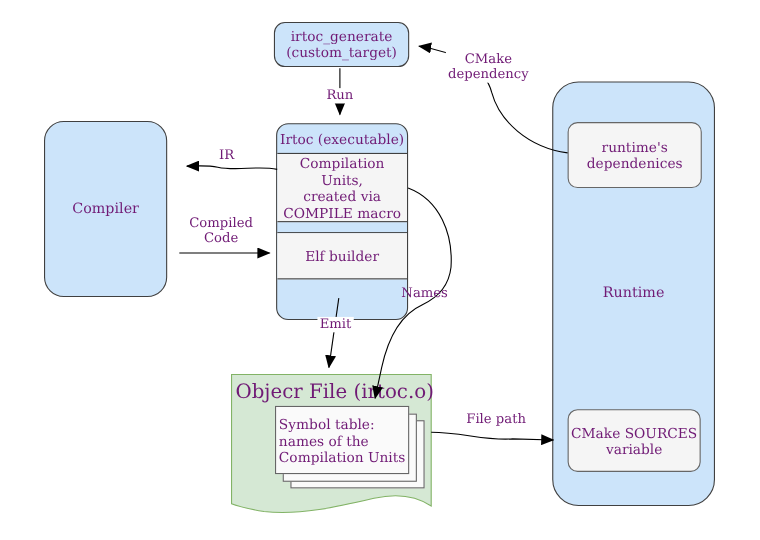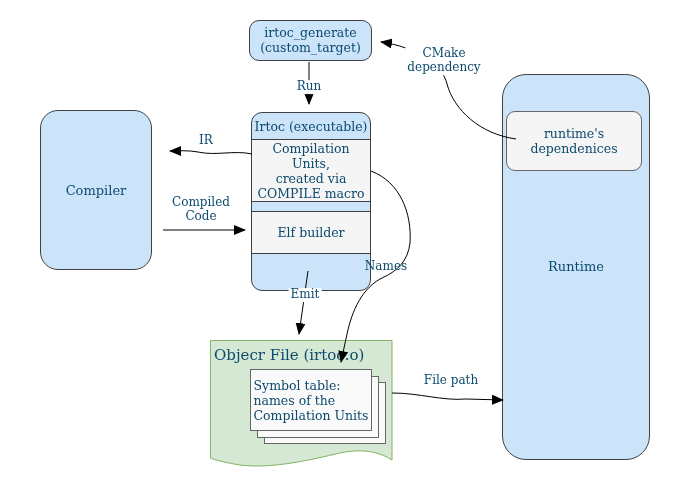--- a/index.html
+++ b/index.html
@@ -1,18 +1,18 @@
 <!DOCTYPE html>
 <html><head>
 <meta charset="utf-8">
 <style>
   html,body{margin:0;padding:0;background:#ffffff;}
   .canvas{
     position:relative;width:691px;height:491px;background:#ffffff;overflow:hidden;
-    font-family:"DejaVu Serif", serif;color:#0c4a6e;
+    font-family:"DejaVu Serif", serif;color:#701a75;
   }
   .pre{white-space:pre-line;}
   
   .node{position:absolute;box-sizing:border-box;border:1px solid #404040;
         display:flex;align-items:center;justify-content:center;text-align:center;}
   .blue{background:#cce4fa;}
   .graybox{background:#f5f5f5;border:1px solid #666666;border-radius:9px;
            position:absolute;box-sizing:border-box;display:flex;align-items:center;
            justify-content:center;text-align:center;font-size:12.5px;line-height:1.2;}
   
@@ -26,21 +26,21 @@
               font-size:12.5px;line-height:1.2;}
   .irtoc .hdr{height:27px;}
   .irtoc .sec{height:62px;background:#f5f5f5;}
   .irtoc .strip{height:10px;}
   .irtoc .sec2{height:42px;background:#f5f5f5;}
   .irtoc .ftr{height:18px;border-bottom:none;}
   .runtime{left:502px;top:74px;width:148px;height:386px;border-radius:24px;
            display:block;font-size:13px;}
   .runtime-label{position:absolute;left:0;top:184px;width:100%;text-align:center;}
   
-  .doc-title{position:absolute;left:214px;top:346px;font-size:15px;}
+  .doc-title{position:absolute;left:214px;top:346px;font-size:18px;}
   .paper{position:absolute;width:122px;height:62px;background:#fafafa;
          border:1px solid #666666;box-sizing:border-box;}
   .paper.main{display:flex;align-items:center;justify-content:center;
               font-size:12.5px;line-height:1.2;}
   
   .edges{position:absolute;left:0;top:0;pointer-events:none;}
   .edge-label{position:absolute;transform:translate(-50%,-50%);font-size:12px;
               line-height:1.15;text-align:center;background:#ffffff;padding:0 2px;}
   .edge-label.nobg{background:transparent;}
   svg{display:block;}
@@ -60,22 +60,24 @@
     <div class="row sec pre">Compilation Units,
 created via
 COMPILE macro</div>
     <div class="row strip"></div>
     <div class="row sec2">Elf builder</div>
     <div class="row ftr"></div>
   </div>
 
   <div class="node blue runtime">
     <div class="runtime-label">Runtime</div>
-    <div class="graybox pre" style="left:3px;top:36px;width:136px;height:60px;">runtime's
+    <div class="graybox pre" style="left:13px;top:36px;width:122px;height:60px;">runtime's
 dependenices</div>
+    <div class="graybox pre" style="left:13px;top:297px;width:121px;height:57px;">CMake SOURCES
+variable</div>
   </div>
 
   <svg style="position:absolute;left:210px;top:340px;" width="184" height="130">
     <path d="M0.5,0.5 H182 V120 C 170,112 152,108 130,113 C 100,120 62,129 30,125 C 18,123 8,121 0.5,118 Z" fill="#d5e8d4" stroke="#82b366" stroke-width="1"></path>
   </svg>
   <div class="doc-title">Objecr File (irtoc.o)</div>
 
   <div class="paper" style="left:264px;top:382px;"></div>
   <div class="paper" style="left:257px;top:376px;"></div>
   <div class="paper main pre" style="left:250px;top:369px;">Symbol table:

